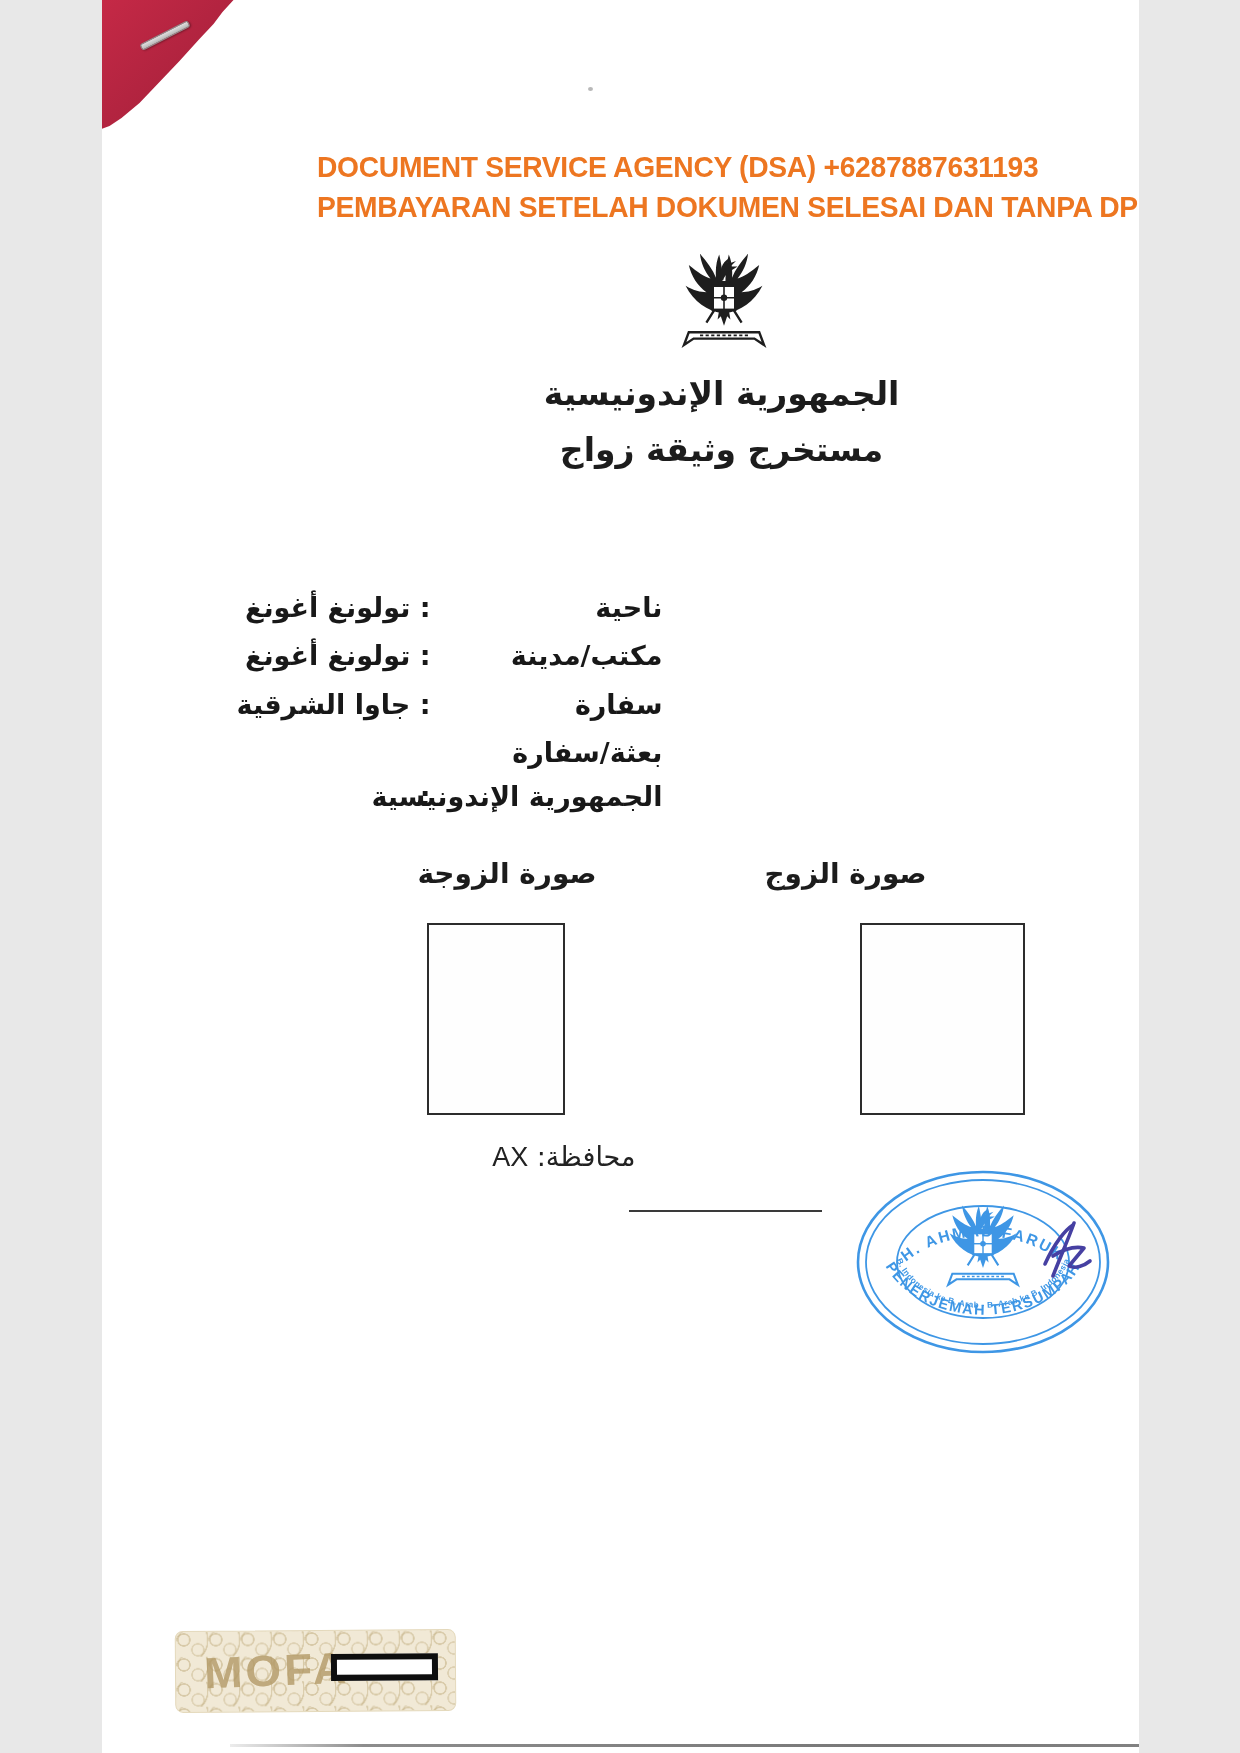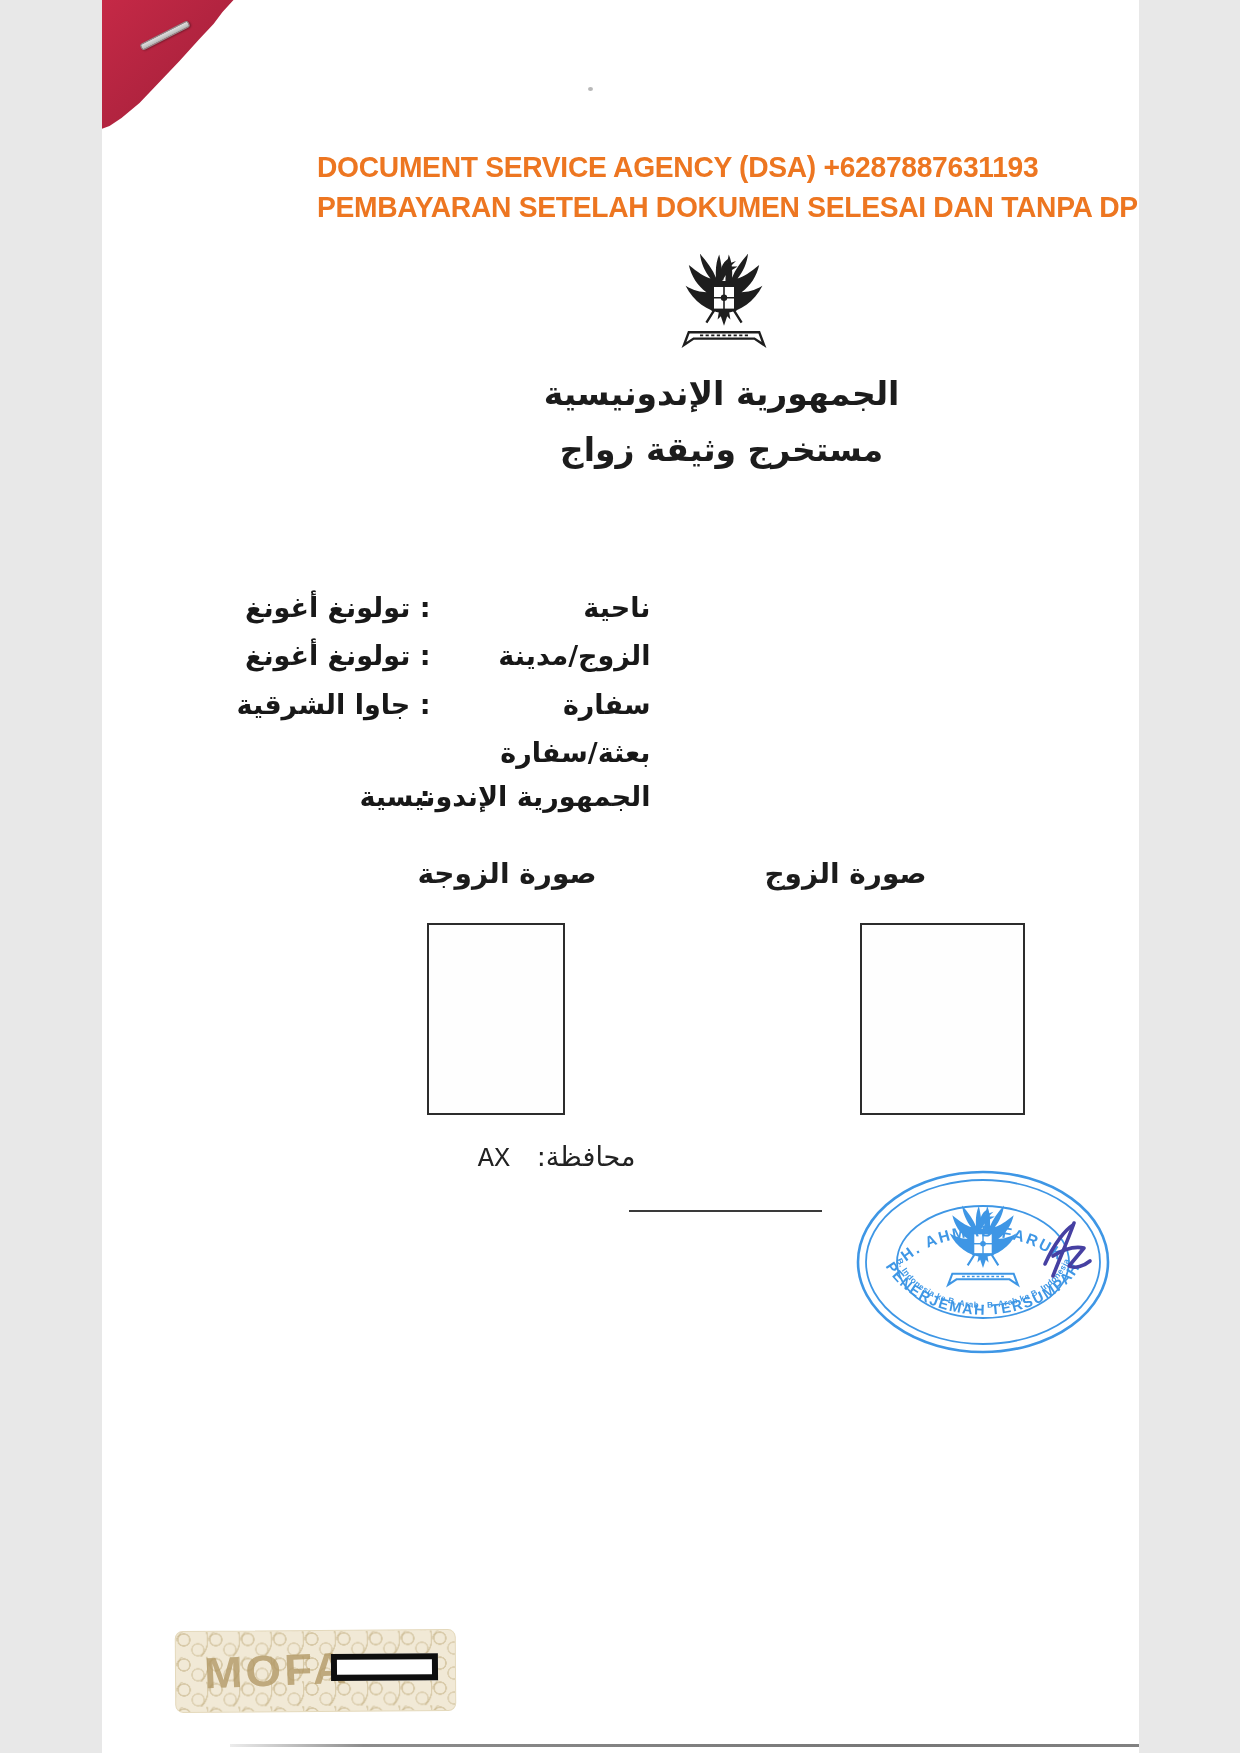--- a/index.html
+++ b/index.html
@@ -32,34 +32,34 @@
   
   .doc-title{
     position:absolute;left:370px;width:500px;text-align:center;
     font-weight:700;font-size:33px;line-height:40px;direction:rtl;white-space:nowrap;
   }
   
   .field-label,.field-value{
     position:absolute;direction:rtl;white-space:nowrap;
     font-weight:700;font-size:27px;color:#181818;
   }
-  .field-label{right:488px;text-align:right;}
+  .field-label{right:476px;text-align:right;}
   .field-value{right:708px;}
   
   .photo-label{
     position:absolute;top:857px;width:195px;text-align:right;direction:rtl;
     font-weight:700;font-size:28px;white-space:nowrap;
   }
   .photo-box{position:absolute;top:923px;height:188px;border:2px solid #2c2c2c;background:#fefefe;}
   
   .serial{
     position:absolute;right:503px;top:1141px;direction:rtl;white-space:nowrap;
     font-size:27px;font-weight:400;color:#222;
   }
-  .serial .ax{font-family:Liberation Mono, monospace;margin-right:18px;}
+  .serial .ax{font-family:Liberation Sans, sans-serif;margin-right:0;}
   .sig-rule{position:absolute;left:527px;top:1210px;width:193px;height:2px;background:#3a3a3a;}
   
   .stamp{position:absolute;left:745px;top:1162px;width:272px;height:200px;color:var(--stamp-blue,#2E8EE3);opacity:.92;}
   .stamp text{font-family:"Liberation Sans",sans-serif;fill:currentColor;}
   .stamp .ring{fill:none;stroke:currentColor;}
   .sig-path{fill:none;stroke:var(--sig-color,#37309B);stroke-width:3.6;stroke-linecap:round;stroke-linejoin:round;}
   
   .mofa-sticker{
     position:absolute;left:73px;top:1630px;width:279px;height:80px;border-radius:8px;
     background-color:#f1e9d6;
@@ -119,21 +119,21 @@
   <svg class="emblem" viewBox="0 0 120 132">
     <use href="#garuda"></use>
   </svg>
 
   <div class="doc-title" style="top:374px">الجمهورية الإندونيسية</div>
   <div class="doc-title" style="top:430px">مستخرج وثيقة زواج</div>
 
   <div>
     <div class="field-label" style="top:592px">ناحية</div>
     <div class="field-value" style="top:592px">: تولونغ أغونغ</div>
-    <div class="field-label" style="top:640px">الزوج/مدينة</div>
+    <div class="field-label" style="top:640px">مكتب/مدينة</div>
     <div class="field-value" style="top:640px">: تولونغ أغونغ</div>
     <div class="field-label" style="top:689px">سفارة</div>
     <div class="field-value" style="top:689px">: جاوا الشرقية</div>
     <div class="field-label" style="top:737px">بعثة/سفارة</div>
     <div class="field-value" style="top:737px"></div>
     <div class="field-label" style="top:781px">الجمهورية الإندونيسية</div>
     <div class="field-value" style="top:781px">:</div>
   </div>
 
   <div class="photo-label" style="left:300px">صورة الزوجة</div>

